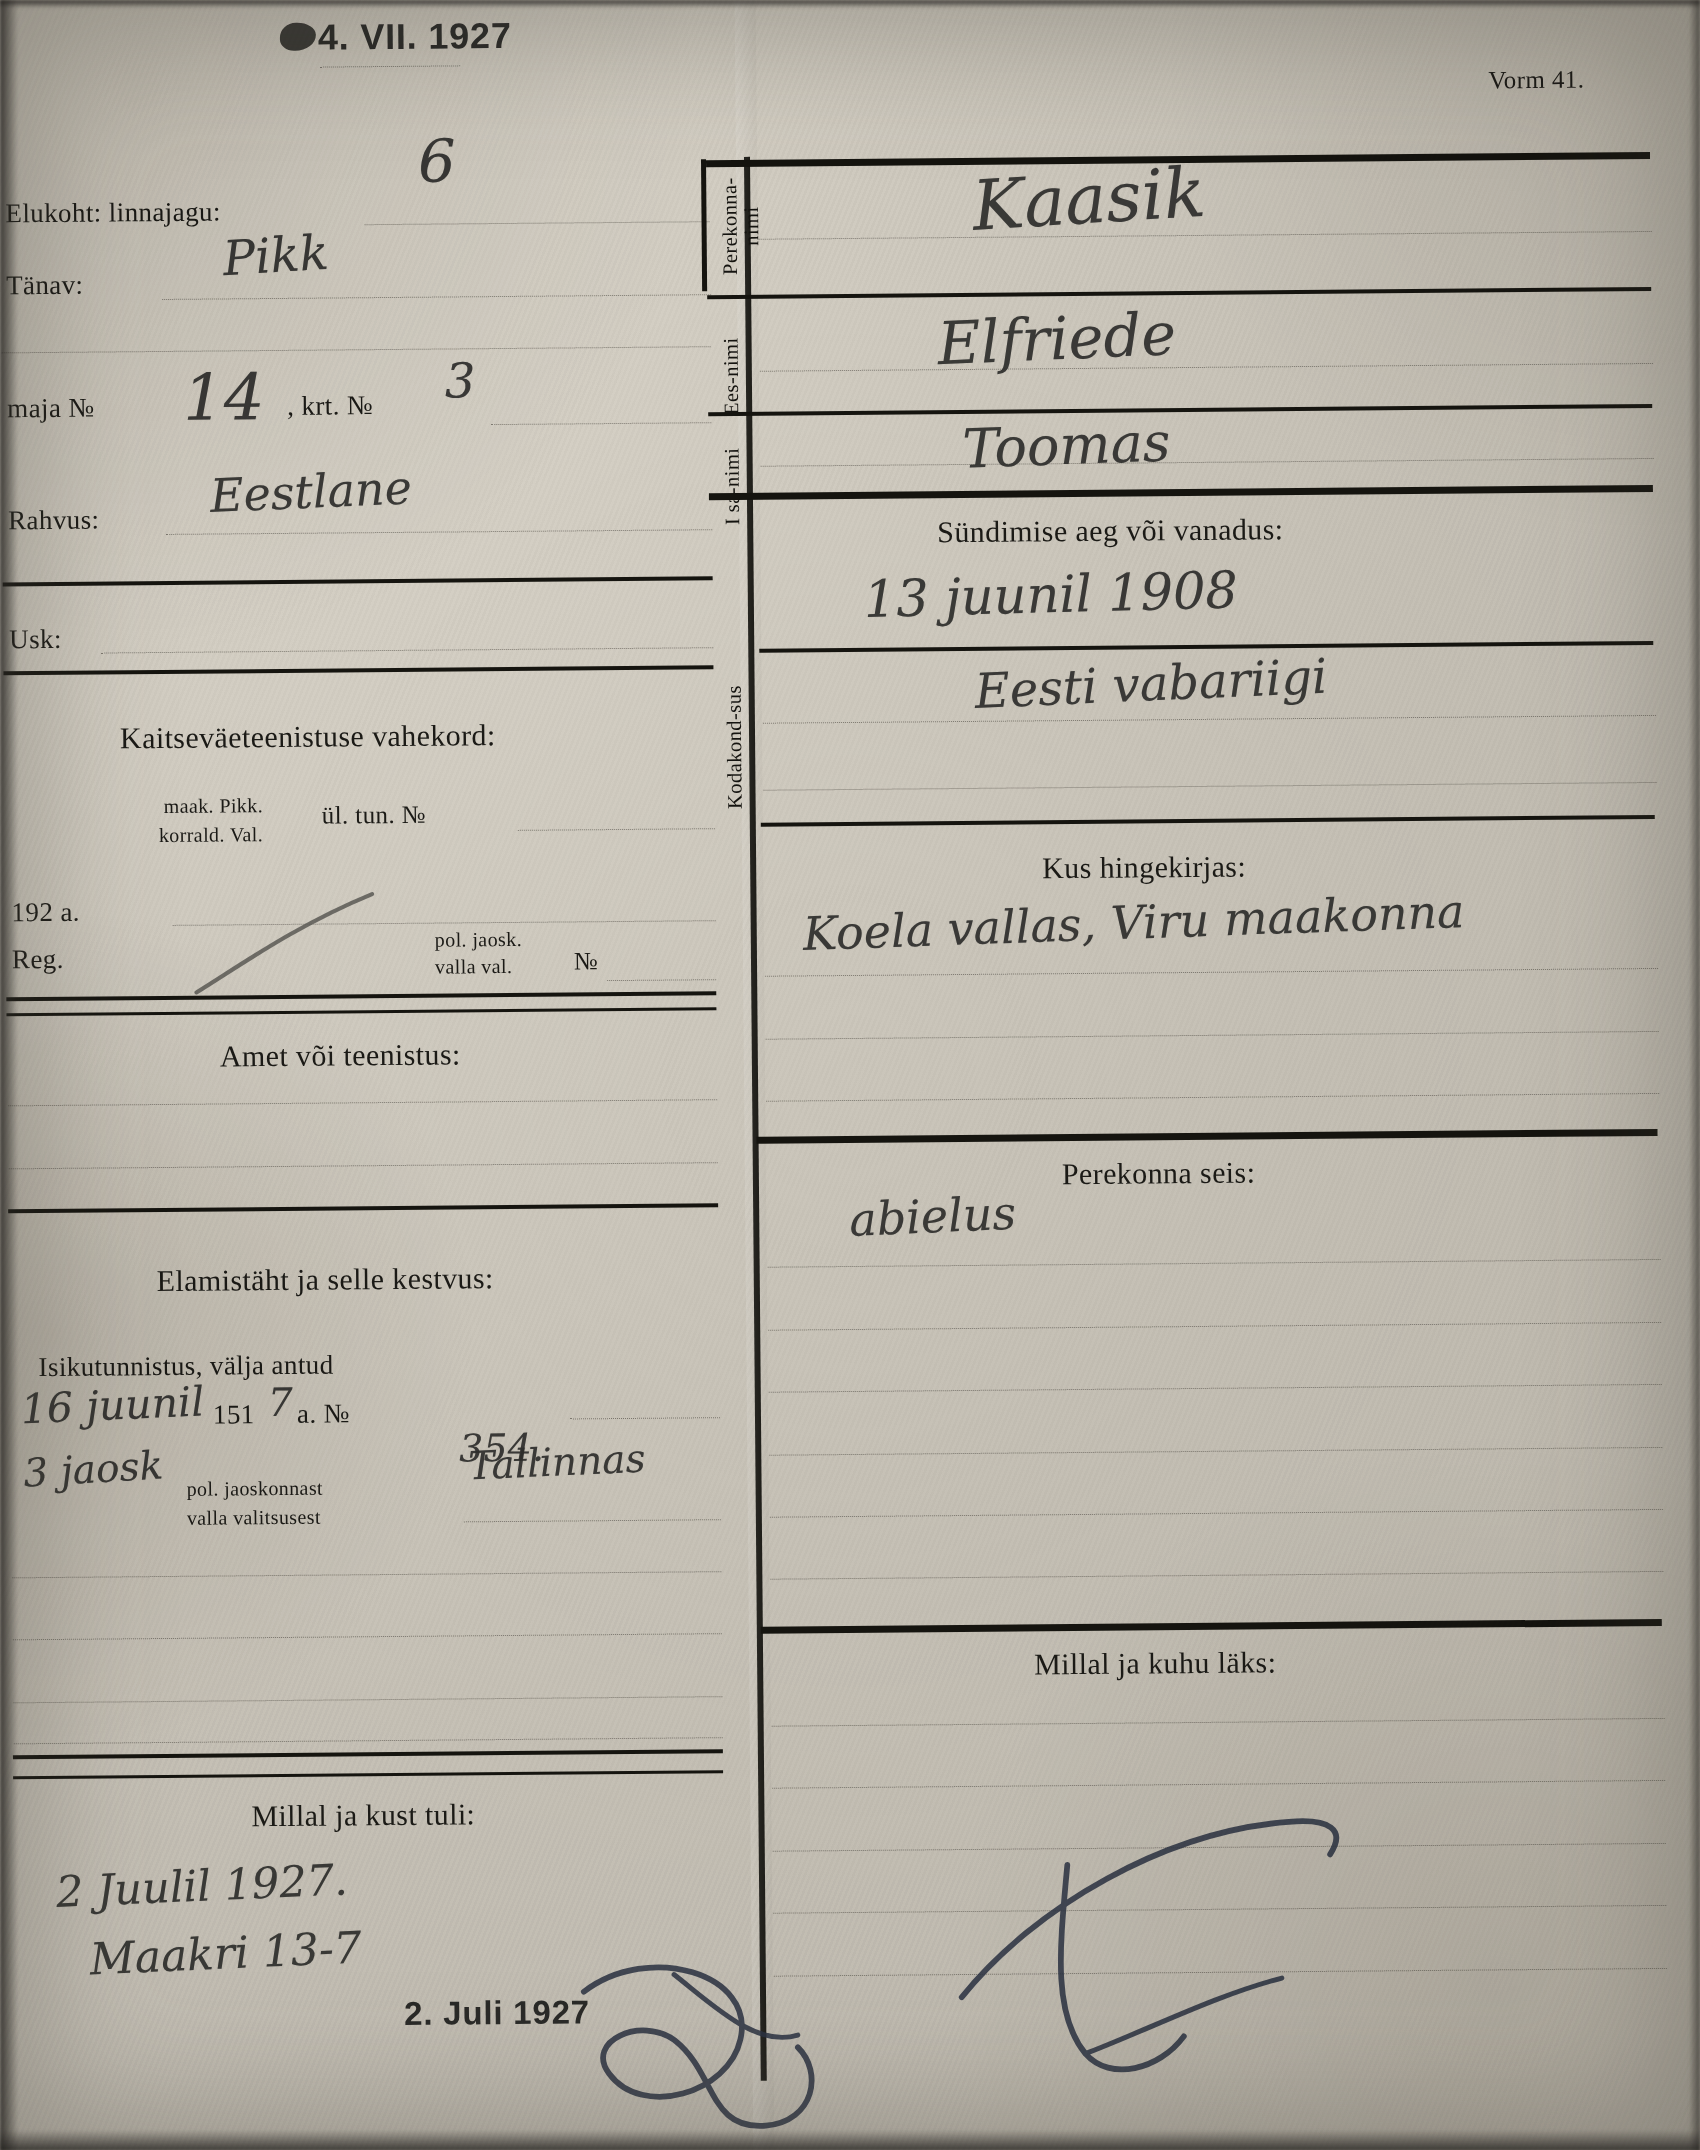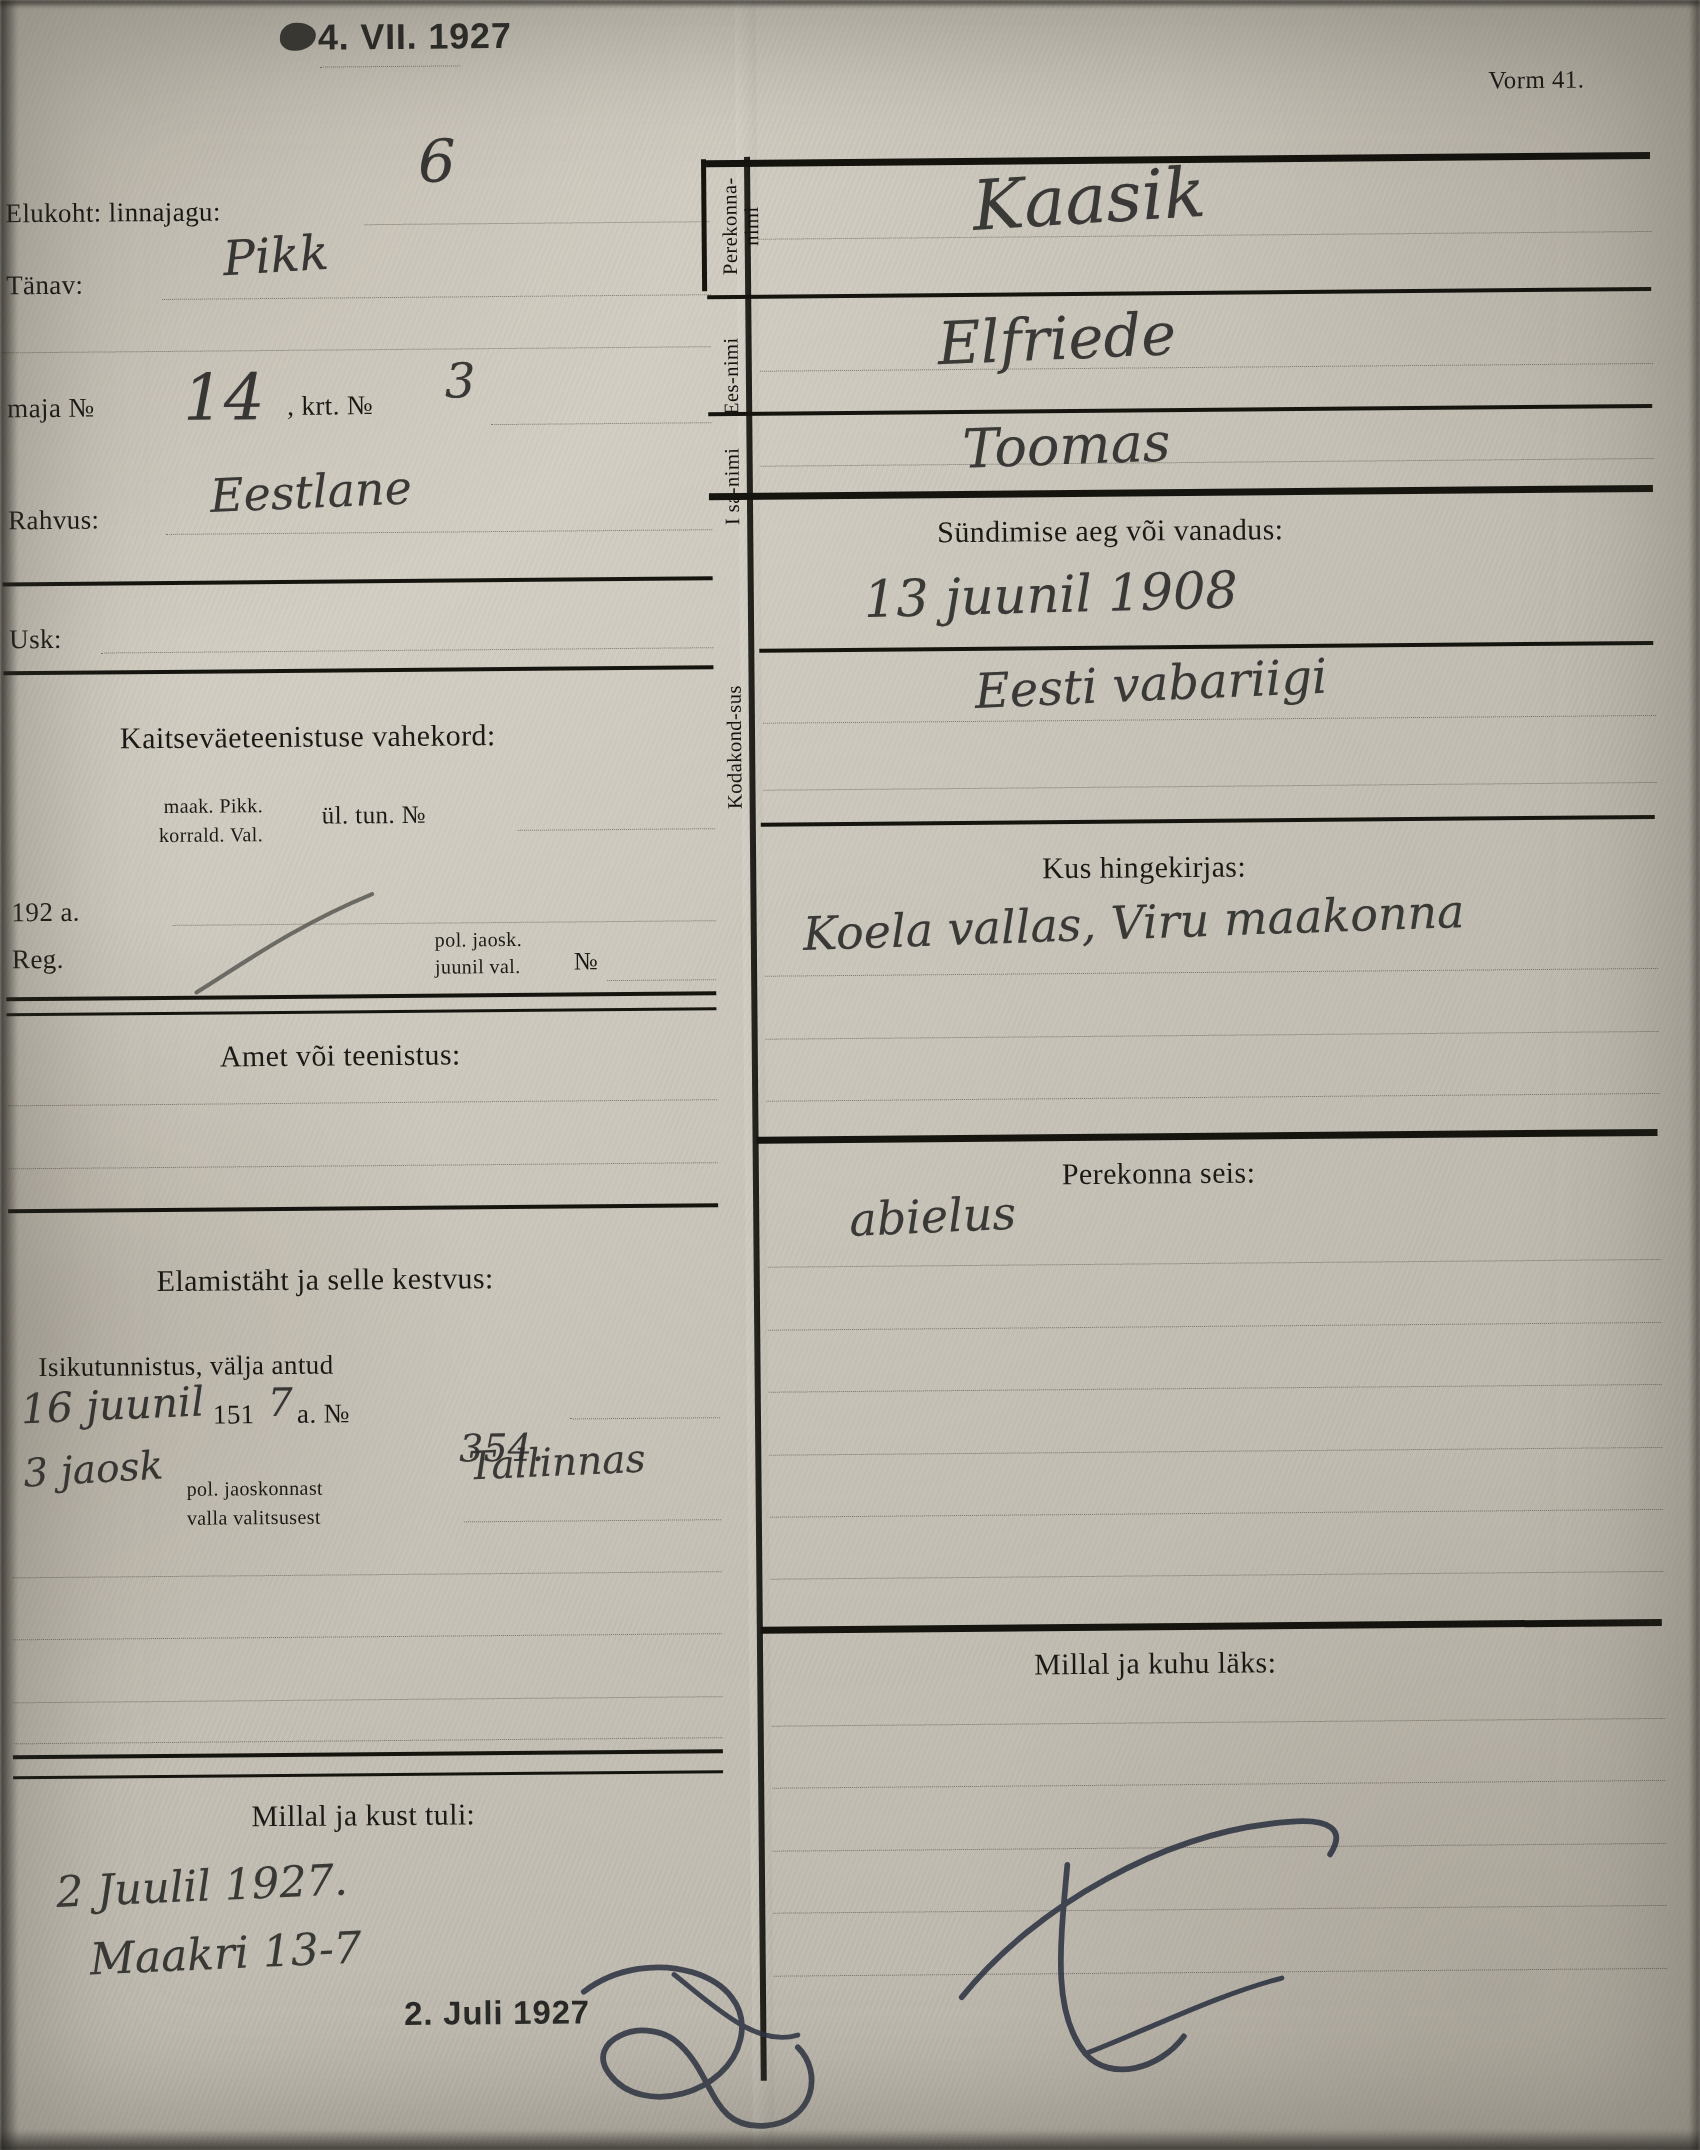--- a/index.html
+++ b/index.html
@@ -195,21 +195,21 @@
     <div class="lbl sm" style="left:166px; top:789px;">maak. Pikk.</div>
     <div class="lbl sm" style="left:161px; top:818px;">korrald. Val.</div>
     <div class="lbl md" style="left:324px; top:797px;">ül. tun. №</div>
     <div class="dots" style="left:520px; top:827px; width:197px;"></div>
 
     <div class="lbl lg" style="left:13px; top:890px;">192     a.</div>
     <div class="dots" style="left:174px; top:919px; width:543px;"></div>
 
     <div class="lbl lg" style="left:13px; top:937px;">Reg.</div>
     <div class="lbl sm" style="left:436px; top:925px;">pol. jaosk.</div>
-    <div class="lbl sm" style="left:436px; top:952px;">juunil val.</div>
+    <div class="lbl sm" style="left:436px; top:952px;">valla val.</div>
     <div class="lbl md" style="left:575px; top:945px;">№</div>
     <div class="dots" style="left:608px; top:978px; width:109px;"></div>
 
     <svg class="sig" style="left:189px; top:880px; width:197px; height:115px;" viewBox="0 0 240 140">
       <path d="M10 130 C 60 100, 130 50, 225 12" stroke="#5c5b56" stroke-width="5"></path>
     </svg>
 
     <div class="rule med" style="left:6.6px; top:990px; width:710px;"></div>
     <div class="rule thin" style="left:6.6px; top:1006px; width:710px;"></div>
 

